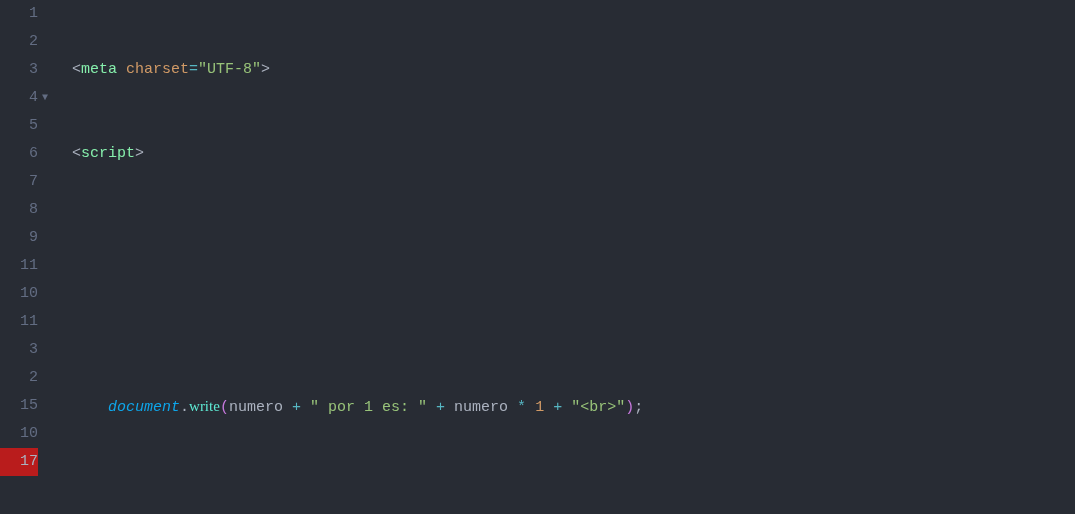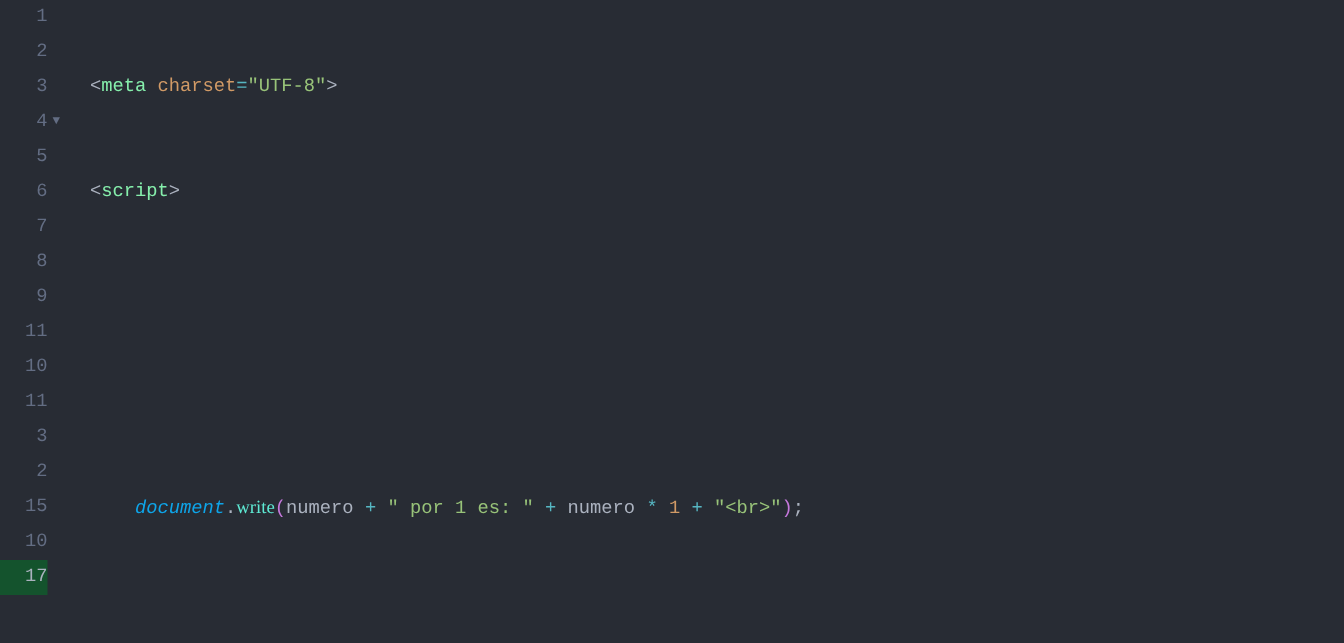--- a/index.html
+++ b/index.html
@@ -24,21 +24,21 @@
       padding-right: 14px;
       color: #636d83;
       user-select: none;
       flex-shrink: 0;
     }
     .line-num {
       height: 28px;
       position: relative;
     }
     .line-num.active {
-      background: #14532d;
+      background: #b91c1c;
       color: #abb2bf;
     }
     .fold-icon {
       position: absolute;
       right: -14px;
       top: 0;
       width: 14px;
       color: #636d83;
       font-size: 10px;
       text-align: center;

